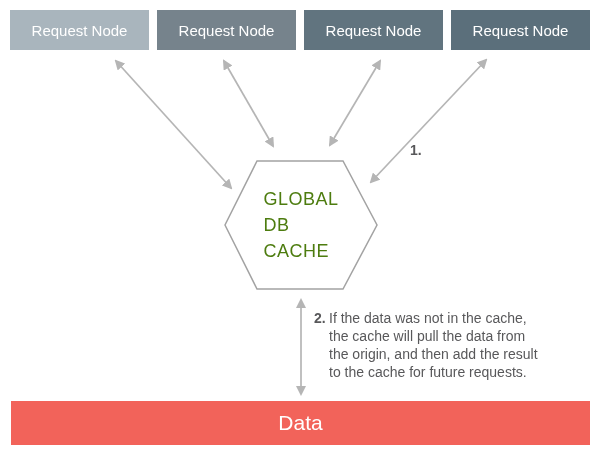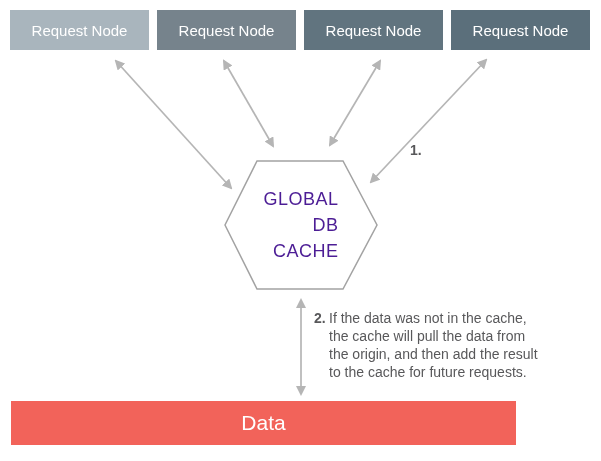--- a/index.html
+++ b/index.html
@@ -40,22 +40,22 @@
   }
   .hex-label {
     position: absolute;
     left: 225px;
     top: 161px;
     width: 152px;
     height: 128px;
     display: flex;
     align-items: center;
     justify-content: center;
-    text-align: right;
-    color: #4c1d95;
+    text-align: left;
+    color: #4d7c0f;
     font-size: 18px;
     line-height: 26px;
     letter-spacing: 0.5px;
     white-space: pre-line;
   }
   .annotation {
     position: absolute;
     color: #58585a;
     font-size: 14px;
     line-height: 18px;
@@ -69,21 +69,21 @@
   .annotation .body {
     display: block;
     white-space: pre-line;
   }
   #annotation-1 { left: 410px; top: 141px; padding-left: 14px; }
   #annotation-2 { left: 314px; top: 309px; padding-left: 15px; }
   .data-bar {
     position: absolute;
     left: 11px;
     top: 401px;
-    width: 505px;
+    width: 579px;
     height: 44px;
     display: flex;
     align-items: center;
     justify-content: center;
     color: #ffffff;
     font-size: 21px;
   }
 </style>
 </head>
 <body>

